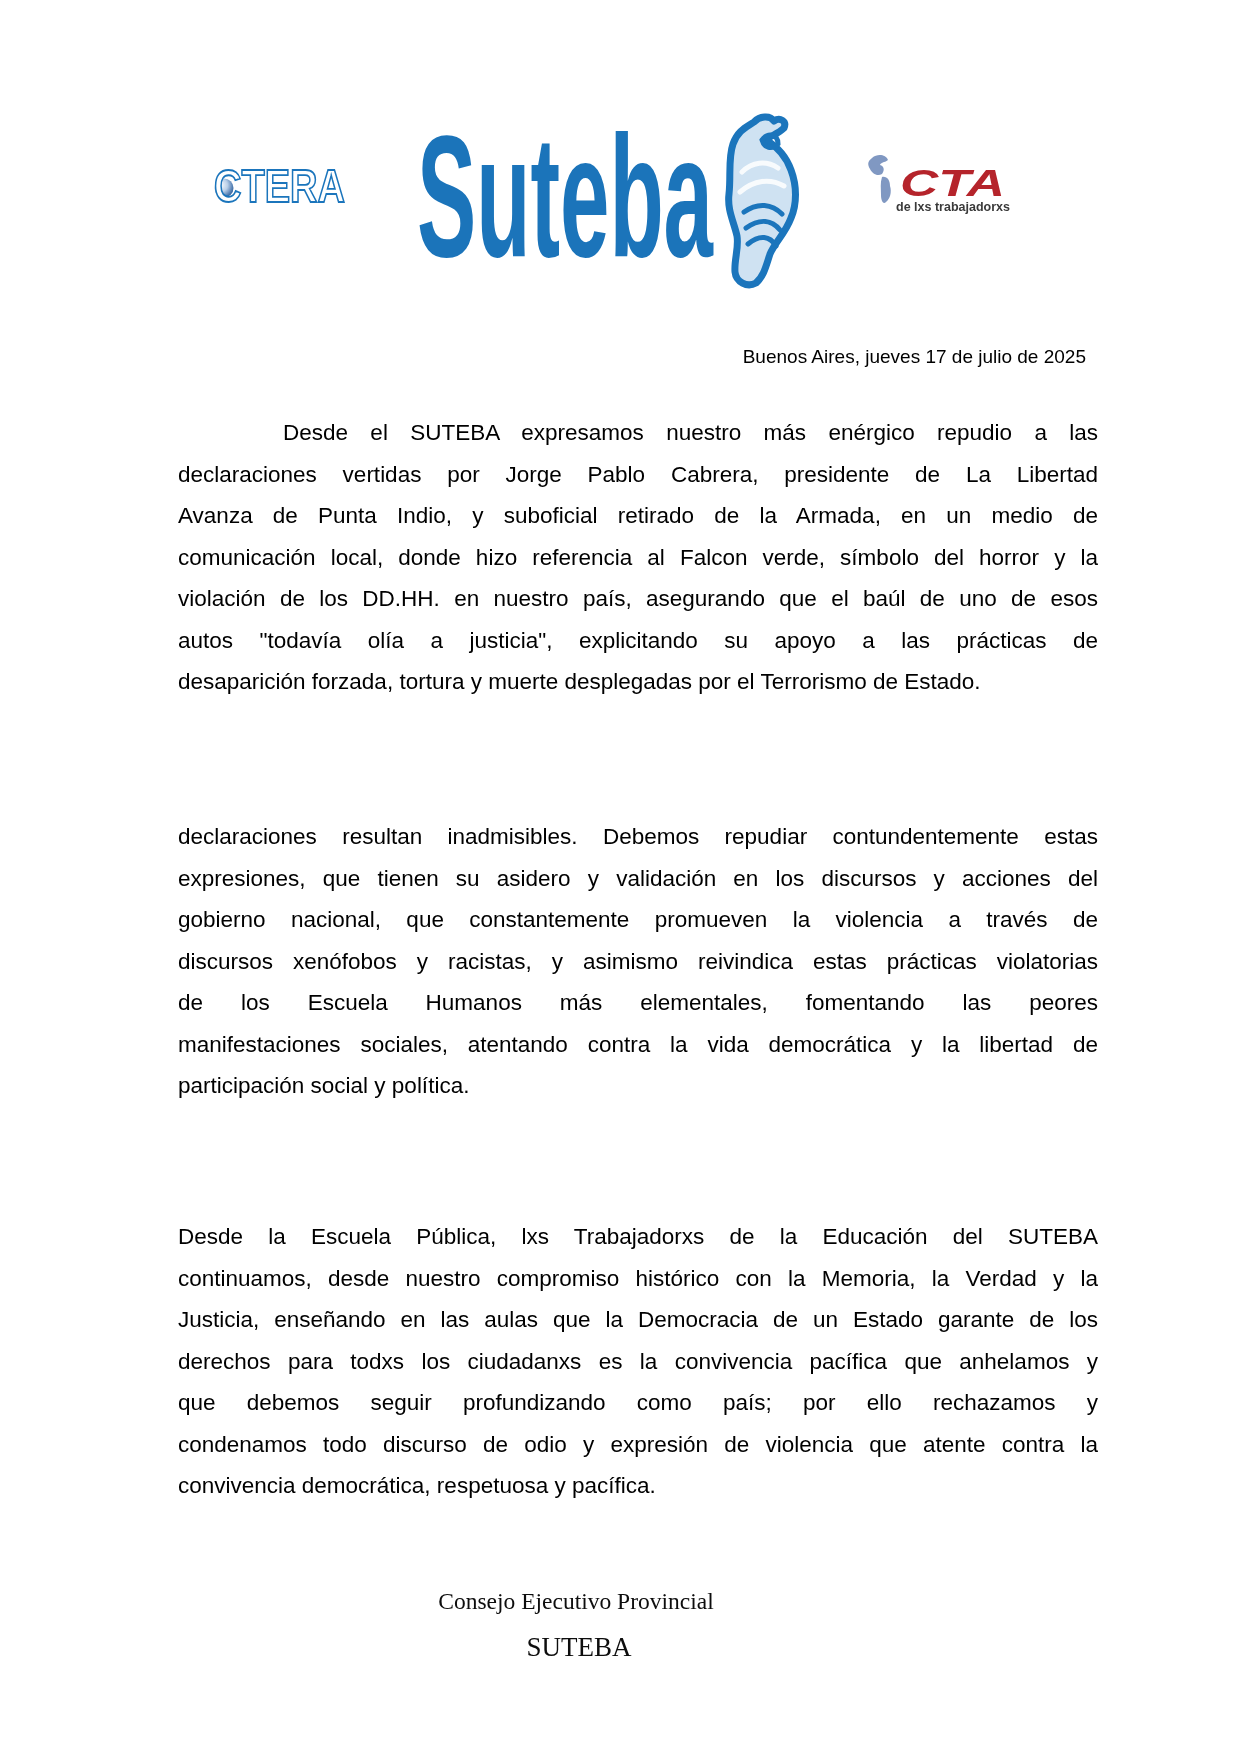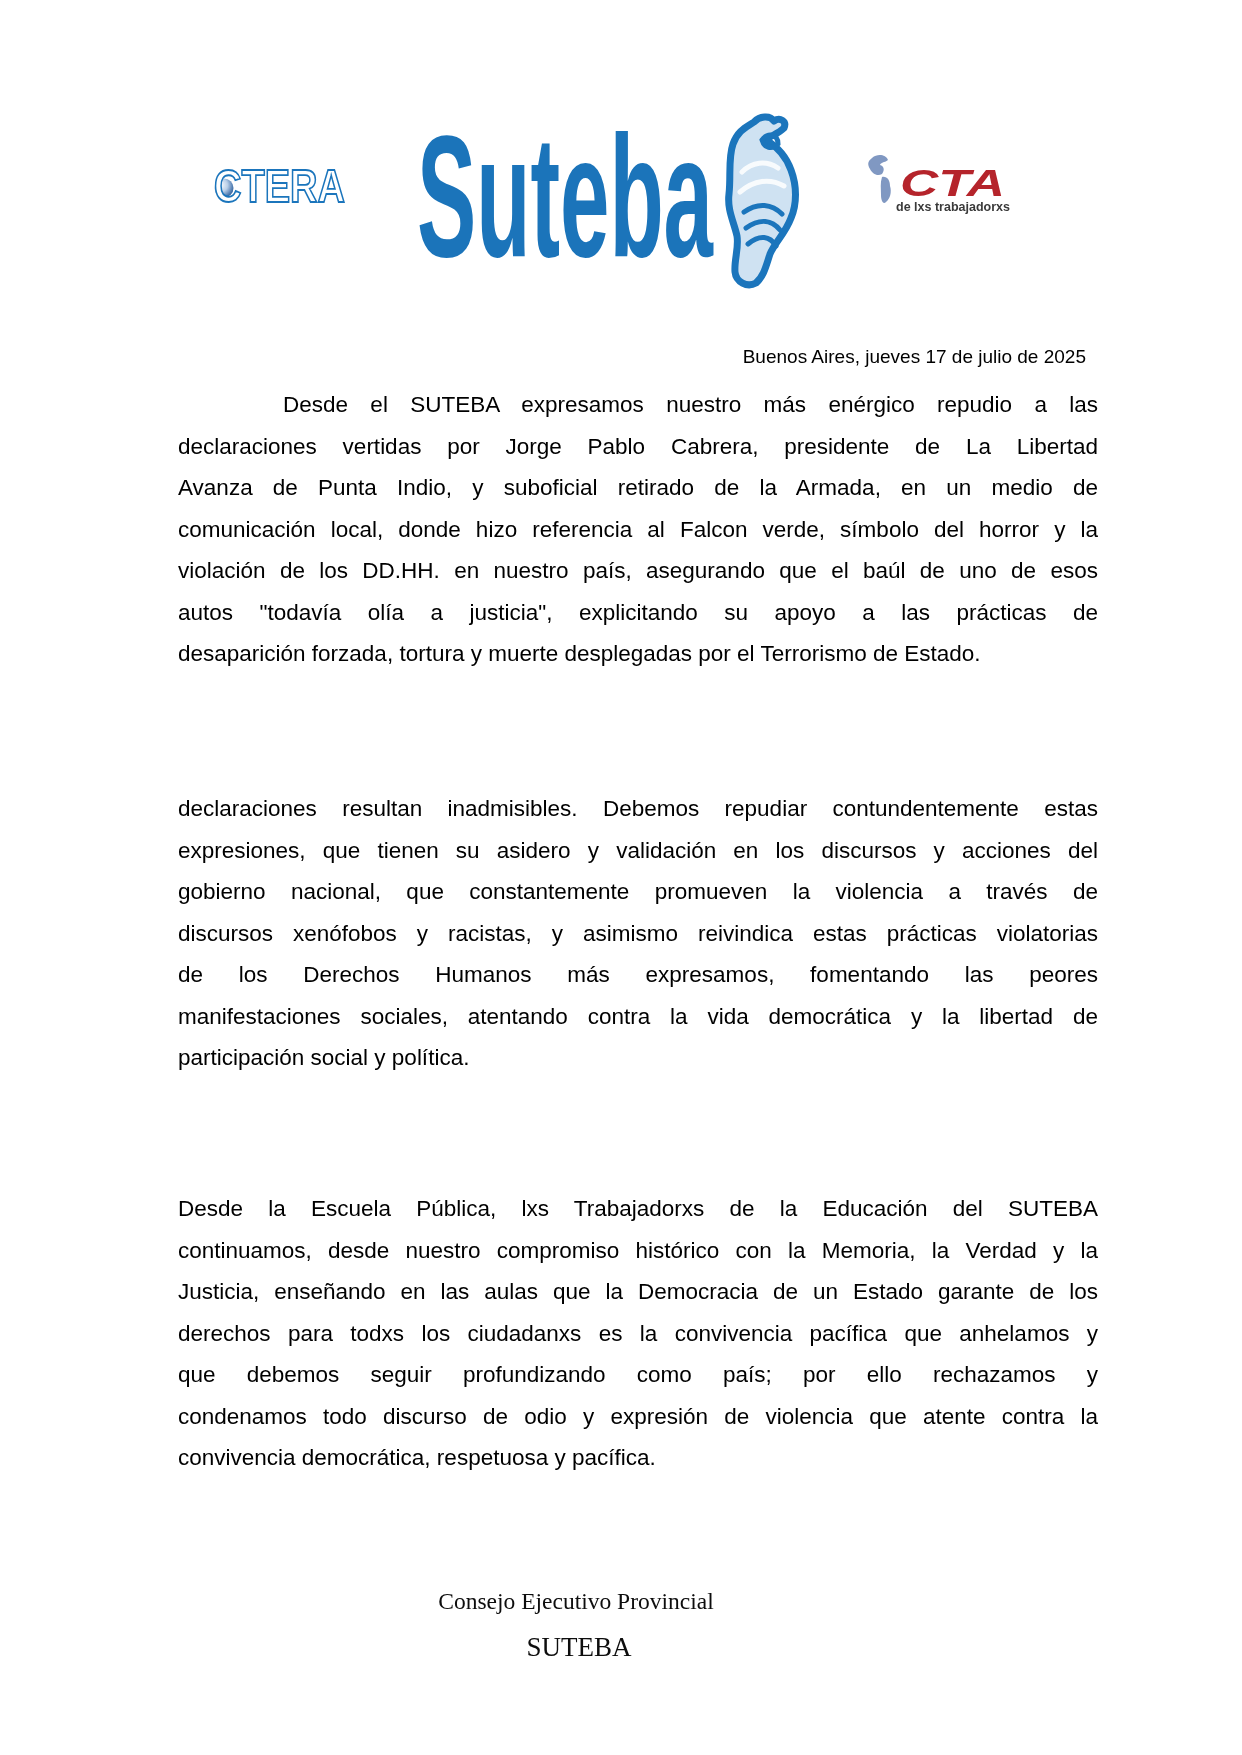--- a/index.html
+++ b/index.html
@@ -18,21 +18,21 @@
   .suteba-word  { left:417px; top:128px; }
   .suteba-map   { left:720px; top:112px; }
   .cta-logo     { left:856px; top:150px; }
   
   .date {
     position:absolute; left:178px; top:304px; width:908px;
     font-size:19px; line-height:41.5px; text-align:right;margin-top:32px;
   }
   .textblock {
     position:absolute; left:178px; width:920px;
-    font-size:22.5px; line-height:41.5px;
+    font-size:22.5px; line-height:41.5px;margin-top:28px;
   }
   .p1 { top:384px; }
   .p2 { top:788px; }
   .p3 { top:1188px; }
   .jline {
     text-align:justify;
     text-align-last:justify;
     -moz-text-align-last:justify;
   }
   .jline.last {
@@ -110,21 +110,21 @@
     <div class="jline">violación de los DD.HH. en nuestro país, asegurando que el baúl de uno de esos</div>
     <div class="jline">autos "todavía olía a justicia", explicitando su apoyo a las prácticas de</div>
     <div class="jline last">desaparición forzada, tortura y muerte desplegadas por el Terrorismo de Estado.</div>
   </div>
 
   <div class="textblock p2">
     <div class="jline">declaraciones resultan inadmisibles. Debemos repudiar contundentemente estas</div>
     <div class="jline">expresiones, que tienen su asidero y validación en los discursos y acciones del</div>
     <div class="jline">gobierno nacional, que constantemente promueven la violencia a través de</div>
     <div class="jline">discursos xenófobos y racistas, y asimismo reivindica estas prácticas violatorias</div>
-    <div class="jline">de los Derechos Humanos más expresamos, fomentando las peores</div>
+    <div class="jline">de los Escuela Humanos más elementales, fomentando las peores</div>
     <div class="jline">manifestaciones sociales, atentando contra la vida democrática y la libertad de</div>
     <div class="jline last">participación social y política.</div>
   </div>
 
   <div class="textblock p3">
     <div class="jline">Desde la Escuela Pública, lxs Trabajadorxs de la Educación del SUTEBA</div>
     <div class="jline">continuamos, desde nuestro compromiso histórico con la Memoria, la Verdad y la</div>
     <div class="jline">Justicia, enseñando  en las aulas que la Democracia de un Estado garante de los</div>
     <div class="jline">derechos para todxs los ciudadanxs es la convivencia pacífica que anhelamos y</div>
     <div class="jline">que debemos seguir profundizando como país; por ello rechazamos y</div>

